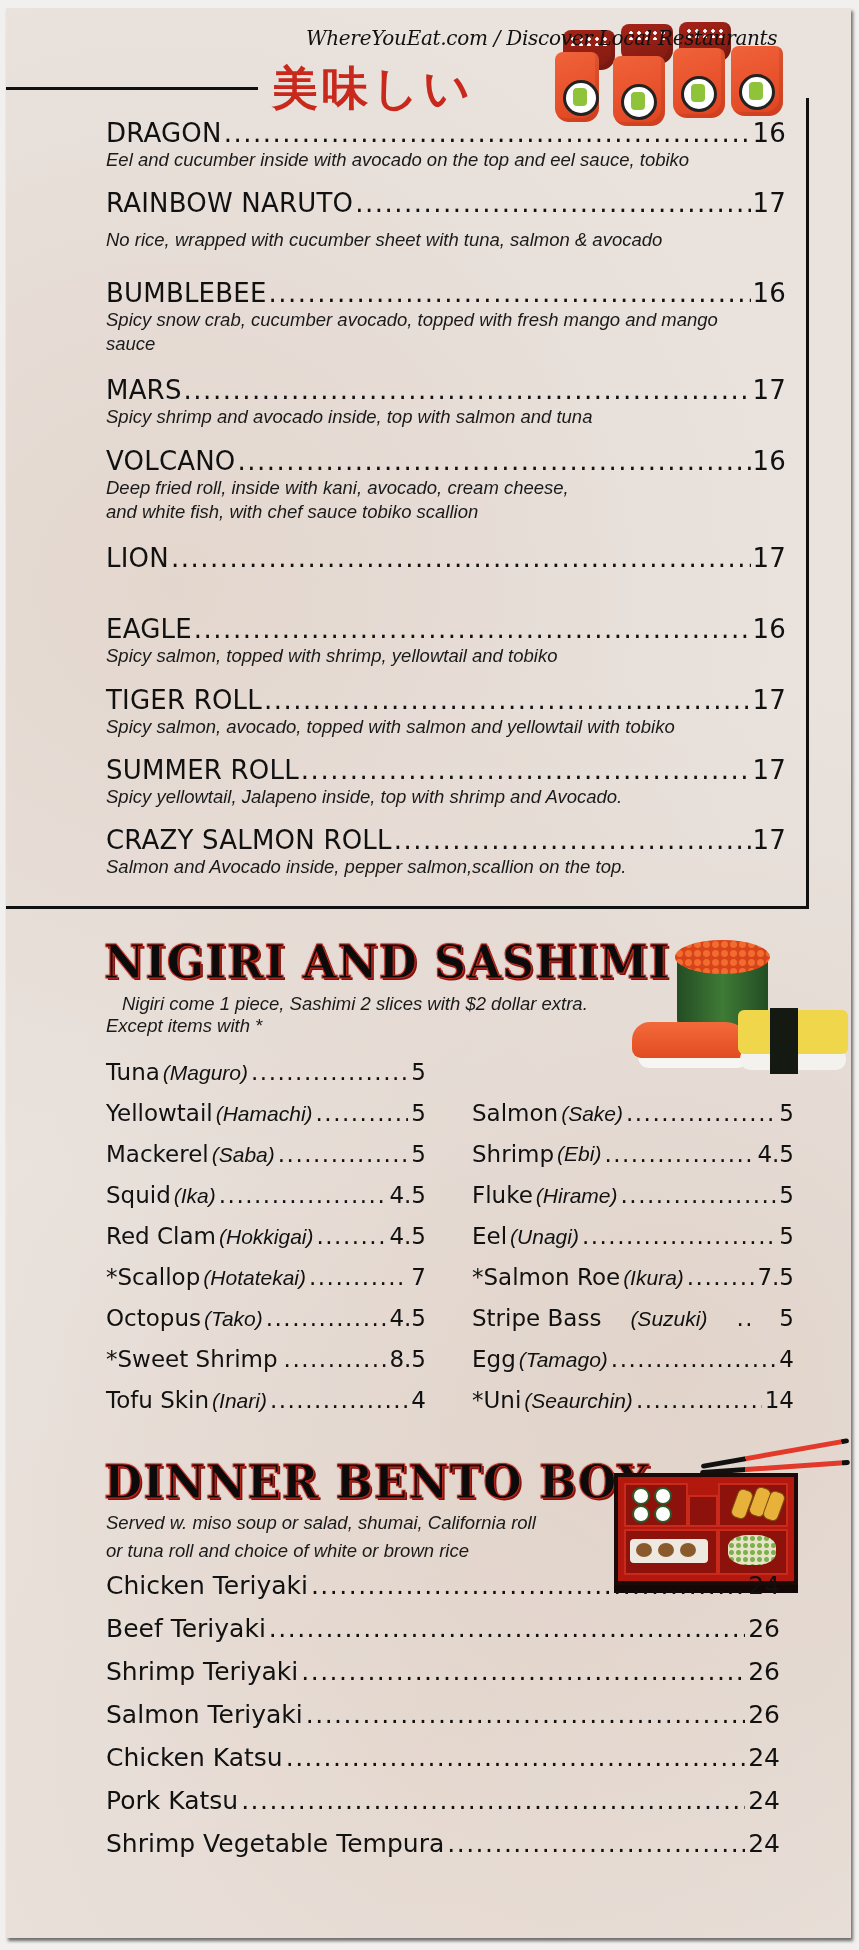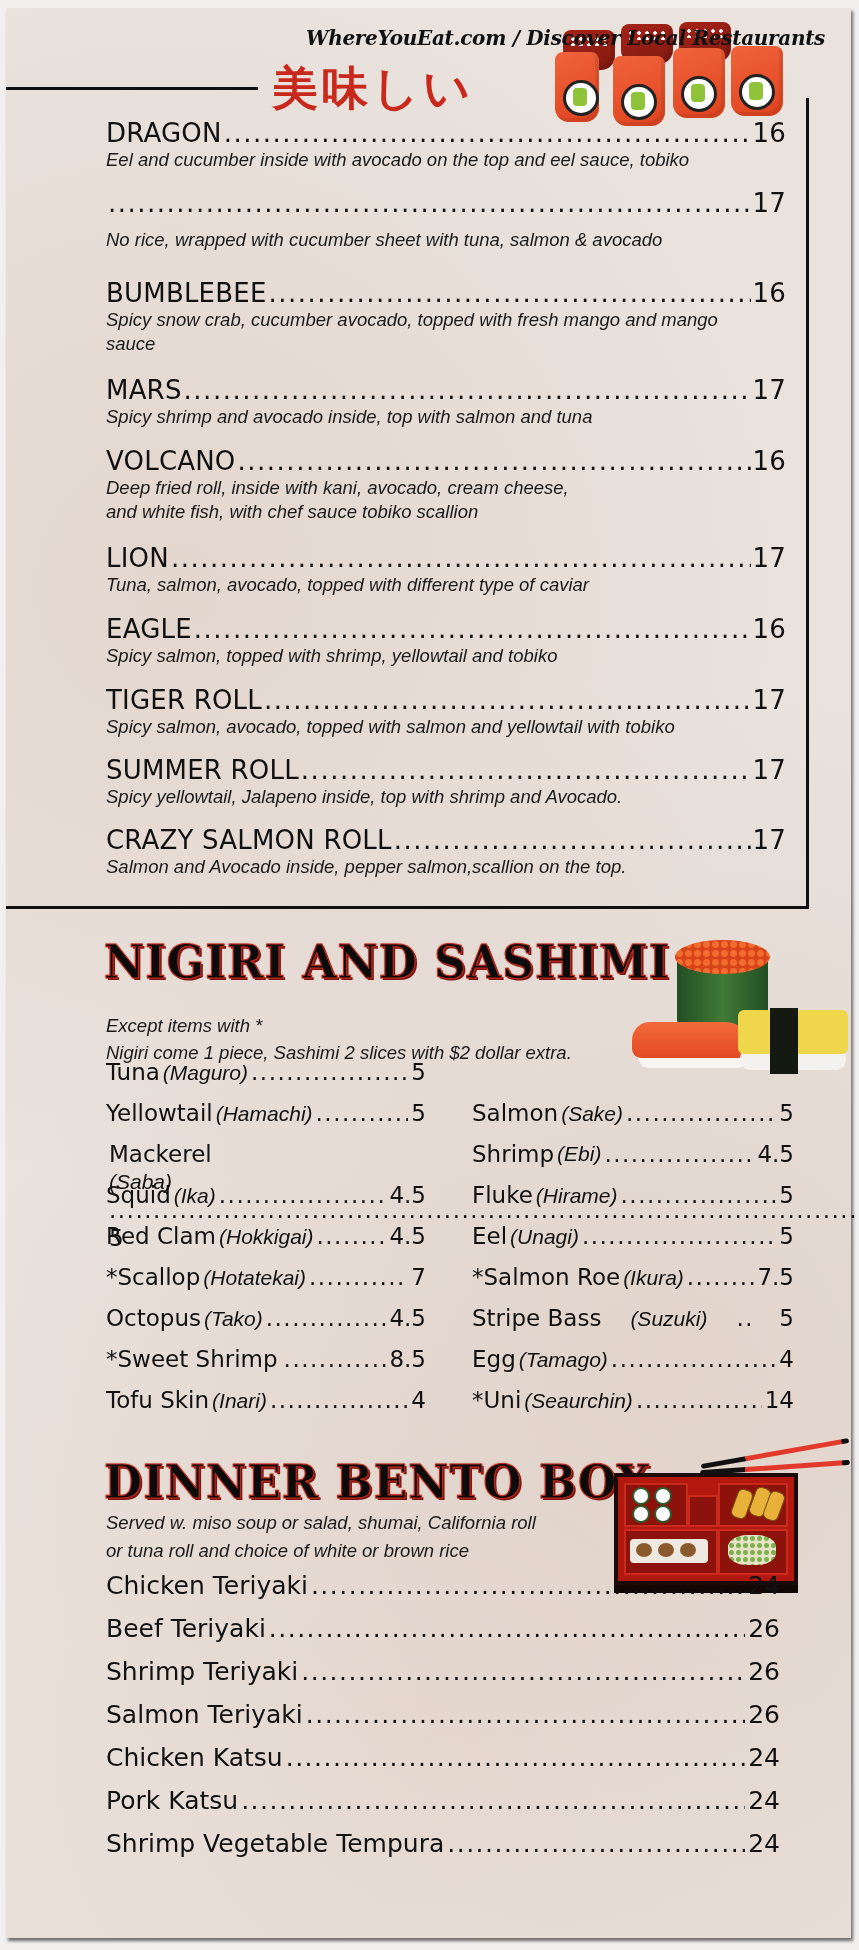--- a/index.html
+++ b/index.html
@@ -1,20 +1,20 @@
 <!DOCTYPE html>
 <html><head>
 <meta charset="utf-8">
 <style>
   html,body{margin:0;padding:0;}
   body{width:859px;height:1950px;background:#f2f0ee;position:relative;overflow:hidden;font-family:"DejaVu Sans",sans-serif;color:#111;}
   .page{position:absolute;left:6px;top:8px;width:845px;height:1930px;background:#e9e2dd;
         background-image:radial-gradient(circle at 20% 30%,rgba(210,180,160,.25),transparent 40%),radial-gradient(circle at 80% 70%,rgba(200,170,150,.22),transparent 45%),radial-gradient(circle at 50% 90%,rgba(220,190,170,.2),transparent 40%);
         box-shadow:2px 3px 3px rgba(0,0,0,.55);}
-  .watermark{position:absolute;left:306px;top:26px;font-family:"DejaVu Serif",serif;font-style:italic;font-weight:bold;font-size:20px;color:#111;letter-spacing:-0.3px;z-index:5;white-space:nowrap;}
+  .watermark{position:absolute;left:306px;top:26px;font-family:"DejaVu Serif",serif;font-style:italic;font-weight:normal;font-size:20px;color:#111;letter-spacing:-0.3px;z-index:5;white-space:nowrap;}
   .top-rule{position:absolute;left:6px;top:87px;width:252px;height:3px;background:#111;}
   .jp-title{position:absolute;left:272px;top:58px;font-size:46px;font-weight:bold;color:#c9281c;letter-spacing:4px;font-family:"DejaVu Sans",sans-serif;}
   .box-right{position:absolute;left:806px;top:98px;width:3px;height:810px;background:#111;}
   .box-bottom{position:absolute;left:6px;top:906px;width:803px;height:3px;background:#111;}
 
   
   .rolls{position:absolute;left:555px;top:22px;width:260px;height:100px;}
   .roll{position:absolute;width:52px;height:70px;border-radius:8px 8px 14px 14px;background:linear-gradient(160deg,#f0633a,#e0431f);box-shadow:inset -4px -4px 0 rgba(0,0,0,.08);}
   .roll .core{position:absolute;left:8px;top:28px;width:30px;height:30px;border-radius:50%;background:#fff;border:3px solid #222;}
   .roll .core:after{content:"";position:absolute;left:7px;top:5px;width:14px;height:18px;background:#8fc43a;border-radius:4px;}
@@ -96,20 +96,21 @@
 <div class="item" style="top:118px;">
   <div class="row">
       <span class="name">DRAGON</span>
       <span class="dots"></span>
       <span class="price">16</span>
     </div>
   <div class="desc">Eel and cucumber inside with avocado on the top and eel sauce, tobiko</div>
 </div>
 <div class="item" style="top:188px;">
   <div class="row">
+      <span class="name">RAINBOW NARUTO</span>
       <span class="dots"></span>
       <span class="price">17</span>
     </div>
   <div class="desc" style="margin-top:10px;">No rice, wrapped with cucumber sheet with tuna, salmon &amp; avocado</div>
 </div>
 <div class="item" style="top:278px;">
   <div class="row">
       <span class="name">BUMBLEBEE</span>
       <span class="dots"></span>
       <span class="price">16</span>
@@ -131,21 +132,20 @@
       <span class="price">16</span>
     </div>
   <div class="desc" style="width:470px;">Deep fried roll, inside with kani, avocado, cream cheese, and white fish, with chef sauce tobiko scallion</div>
 </div>
 <div class="item" style="top:543px;">
   <div class="row">
       <span class="name">LION</span>
       <span class="dots"></span>
       <span class="price">17</span>
     </div>
-  <div class="desc">Tuna, salmon, avocado, topped with different type of caviar</div>
 </div>
 <div class="item" style="top:614px;">
   <div class="row">
       <span class="name">EAGLE</span>
       <span class="dots"></span>
       <span class="price">16</span>
     </div>
   <div class="desc">Spicy salmon, topped with shrimp, yellowtail and tobiko</div>
 </div>
 <div class="item" style="top:685px;">
@@ -167,21 +167,21 @@
 <div class="item" style="top:825px;">
   <div class="row">
       <span class="name">CRAZY SALMON ROLL</span>
       <span class="dots"></span>
       <span class="price">17</span>
     </div>
   <div class="desc">Salmon and Avocado inside, pepper salmon,scallion on the top.</div>
 </div>
 
 <div class="section-title" style="top:936px;">NIGIRI AND SASHIMI</div>
-<div class="section-note" style="top:1042px;">Nigiri come 1 piece, Sashimi 2 slices with $2 dollar extra.</div>
+<div class="section-note" style="top:993px;margin-left:16px;">Nigiri come 1 piece, Sashimi 2 slices with $2 dollar extra.</div>
 <div class="section-note" style="top:1015px;">Except items with *</div>
 
 <div class="nigiri-art">
   <div class="ikura">
       <div class="wrap"></div>
       <div class="top"></div>
     </div>
   <div class="ebi-rice"></div>
   <div class="ebi"></div>
   <div class="tamago-rice"></div>
@@ -194,21 +194,21 @@
     <span class="jp">(Maguro)</span>
     <span class="dots"></span>
     <span>5</span>
   </div>
 <div class="n-row" style="left:106px;top:1099px;width:320px;">
     <span>Yellowtail</span>
     <span class="jp">(Hamachi)</span>
     <span class="dots"></span>
     <span>5</span>
   </div>
-<div class="n-row" style="left:106px;top:1140px;width:320px;flex-direction:column;">
+<div class="n-row" style="left:106px;top:1140px;width:320px;">
     <span>Mackerel</span>
     <span class="jp">(Saba)</span>
     <span class="dots"></span>
     <span>5</span>
   </div>
 <div class="n-row" style="left:106px;top:1181px;width:320px;">
     <span>Squid</span>
     <span class="jp">(Ika)</span>
     <span class="dots"></span>
     <span>4.5</span>

